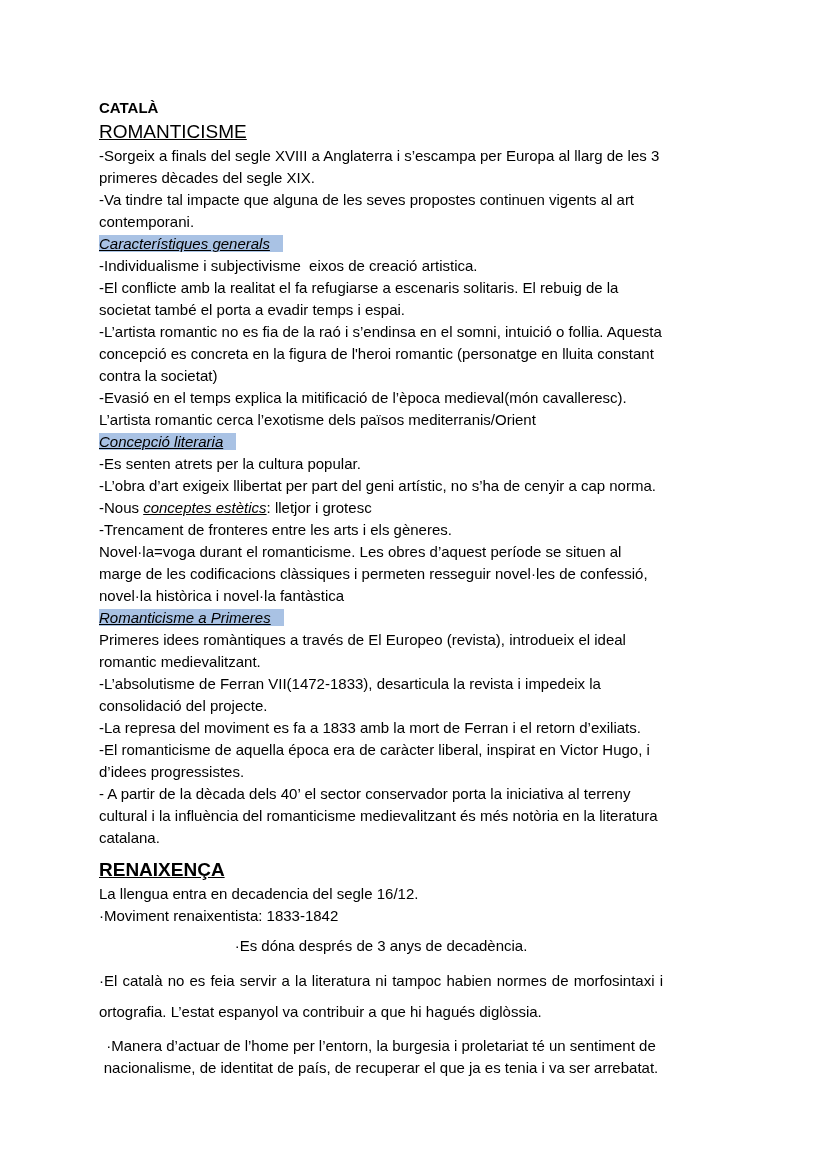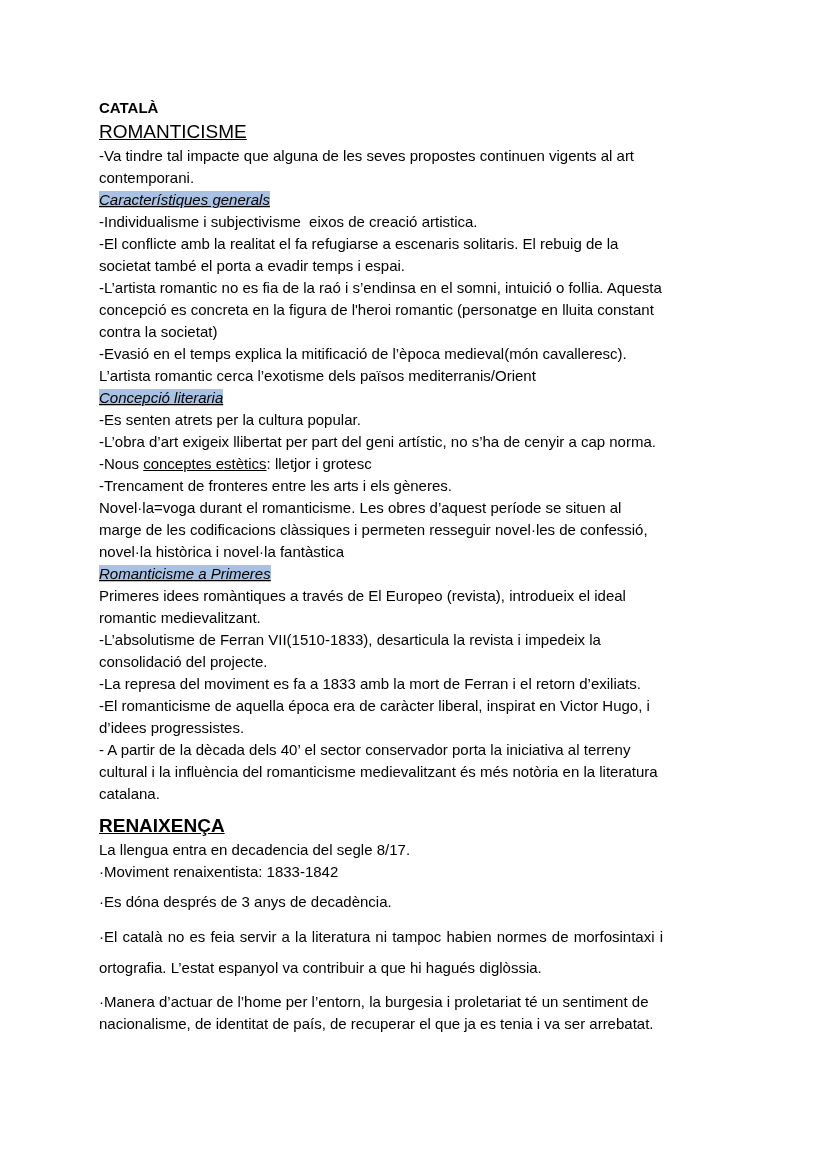--- a/index.html
+++ b/index.html
@@ -38,42 +38,45 @@
     text-decoration: underline;
   }
   .heading2 {
     margin-top: 8px;
     font-weight: bold;
   }
   .subhl {
     background: var(--hl, #a9c2e4);
     font-style: italic;
     text-decoration: underline;
-    padding-right: 0;
+    padding-right: 13px;
   }
   .u {
     text-decoration: underline;
+    font-style: italic;
   }
   .sp {
     margin-top: 8px;
+    text-align: center;
   }
   .justify-wide {
     text-align: justify;
     line-height: 31px;
   }
 </style>
 </head>
 <body>
 
 <div class="page">
 
   <p class="kicker">CATALÀ</p>
 
   <p class="heading">ROMANTICISME</p>
 
+  <p class="para">-Sorgeix a finals del segle XVIII a Anglaterra i s’escampa per Europa al llarg de les 3 primeres dècades del segle XIX.</p>
   <p class="para">-Va tindre tal impacte que alguna de les seves propostes continuen vigents al art contemporani.</p>
 
   <p class="para"><span class="subhl">Característiques generals</span></p>
 
   <p class="para">-Individualisme i subjectivisme  eixos de creació artistica.</p>
   <p class="para">-El conflicte amb la realitat el fa refugiarse a escenaris solitaris. El rebuig de la societat també el porta a evadir temps i espai.</p>
   <p class="para">-L’artista romantic no es fia de la raó i s’endinsa en el somni, intuició o follia. Aquesta concepció es concreta en la figura de l'heroi romantic (personatge en lluita constant contra la societat)</p>
   <p class="para">-Evasió en el temps explica la mitificació de l’època medieval(món cavalleresc).
 L’artista romantic cerca l’exotisme dels països mediterranis/Orient</p>
   <p class="para"><span class="subhl">Concepció literaria</span></p>
@@ -83,26 +86,26 @@
   <p class="para">-L’obra d’art exigeix llibertat per part del geni artístic, no s’ha de cenyir a cap norma.</p>
 
   <p class="para"><span>-Nous </span><span class="u">conceptes estètics</span><span>: lletjor i grotesc</span></p>
 
   <p class="para">-Trencament de fronteres entre les arts i els gèneres.</p>
   <p class="para">Novel·la=voga durant el romanticisme. Les obres d’aquest període se situen al marge de les codificacions clàssiques i permeten resseguir novel·les de confessió, novel·la històrica i novel·la fantàstica</p>
 
   <p class="para"><span class="subhl">Romanticisme a Primeres</span></p>
 
   <p class="para">Primeres idees romàntiques a través de El Europeo (revista), introdueix el ideal romantic medievalitzant.</p>
-  <p class="para">-L’absolutisme de Ferran VII(1510-1833), desarticula la revista i impedeix la consolidació del projecte.</p>
+  <p class="para">-L’absolutisme de Ferran VII(1472-1833), desarticula la revista i impedeix la consolidació del projecte.</p>
   <p class="para">-La represa del moviment es fa a 1833 amb la mort de Ferran i el retorn d’exiliats.</p>
   <p class="para">-El romanticisme de aquella época era de caràcter liberal, inspirat en Victor Hugo, i d’idees progressistes.</p>
   <p class="para">- A partir de la dècada dels 40’ el sector conservador porta la iniciativa al terreny cultural i la influència del romanticisme medievalitzant és més notòria en la literatura catalana.</p>
 
   <p class="heading heading2">RENAIXENÇA</p>
 
-  <p class="para">La llengua entra en decadencia del segle 8/17.</p>
+  <p class="para">La llengua entra en decadencia del segle 16/12.</p>
   <p class="para">·Moviment renaixentista: 1833-1842</p>
   <p class="para sp">·Es dóna després de 3 anys de decadència.</p>
   <p class="para sp justify-wide">·El català no es feia servir a la literatura ni tampoc habien normes de morfosintaxi i ortografia. L’estat espanyol va contribuir a que hi hagués diglòssia.</p>
   <p class="para sp">·Manera d’actuar de l’home per l’entorn, la burgesia i proletariat té un sentiment de nacionalisme, de identitat de país, de recuperar el que ja es tenia i va ser arrebatat.</p>
 
 </div>
 
 </body></html>

